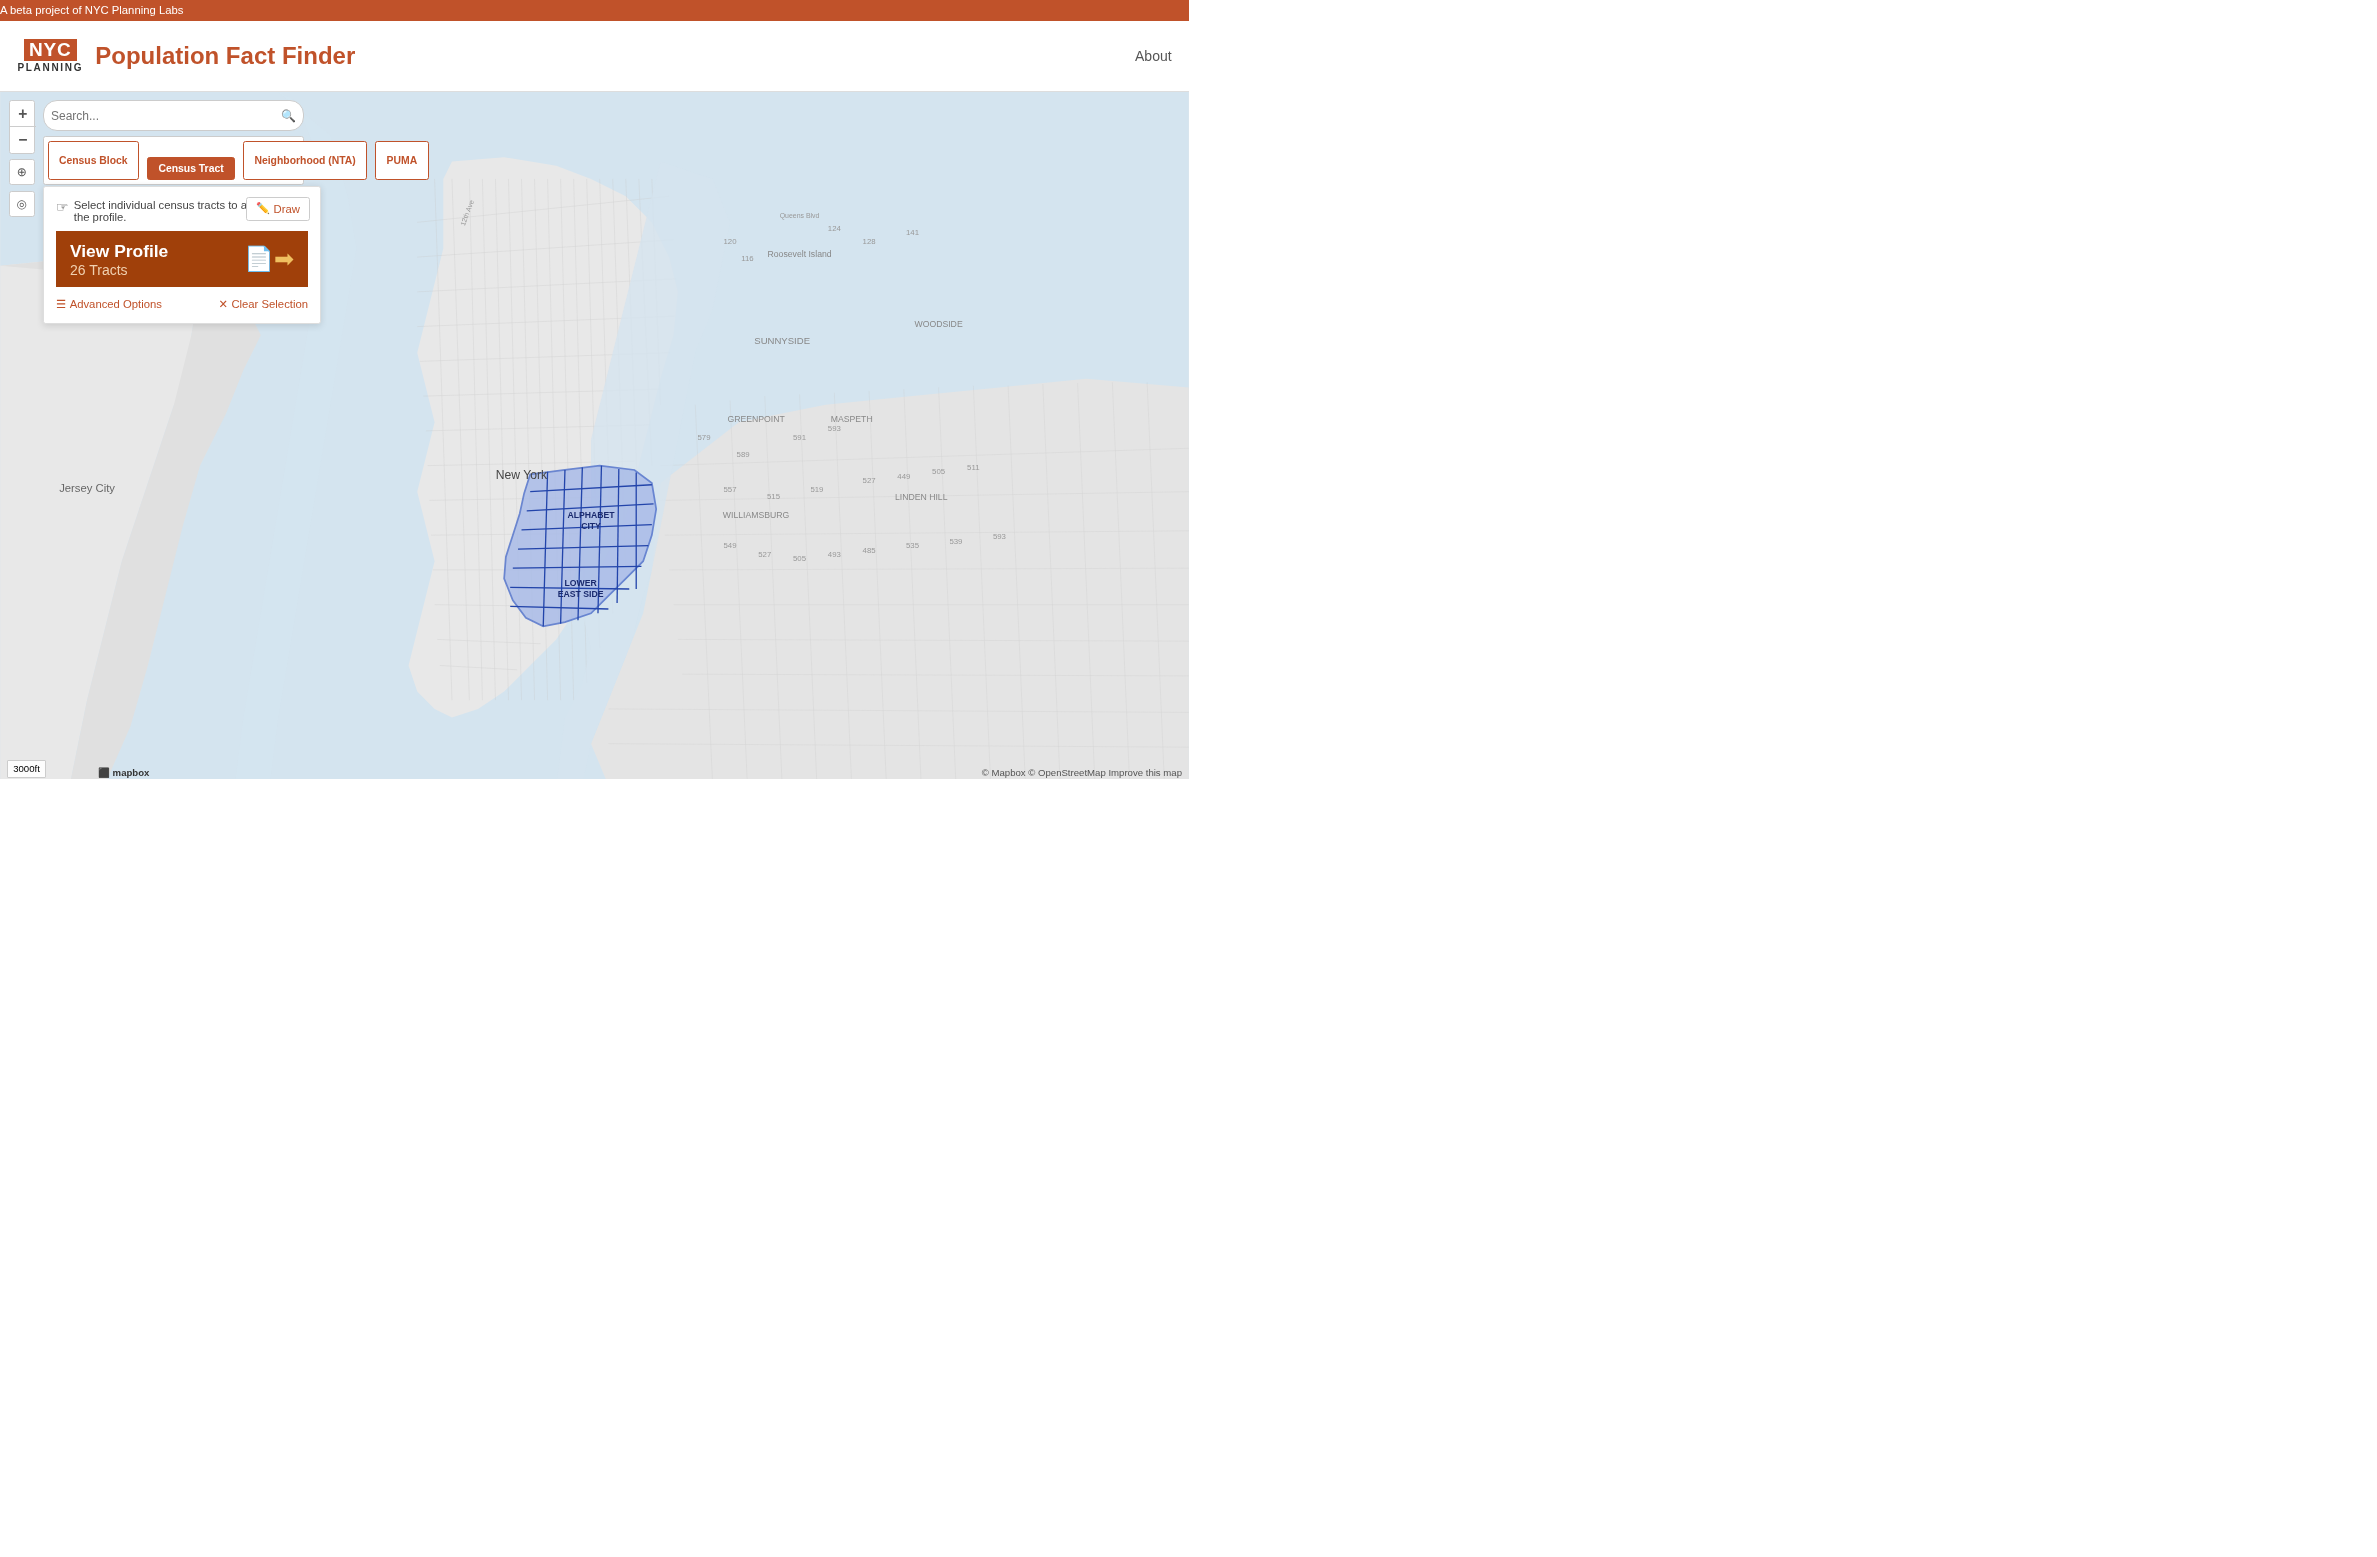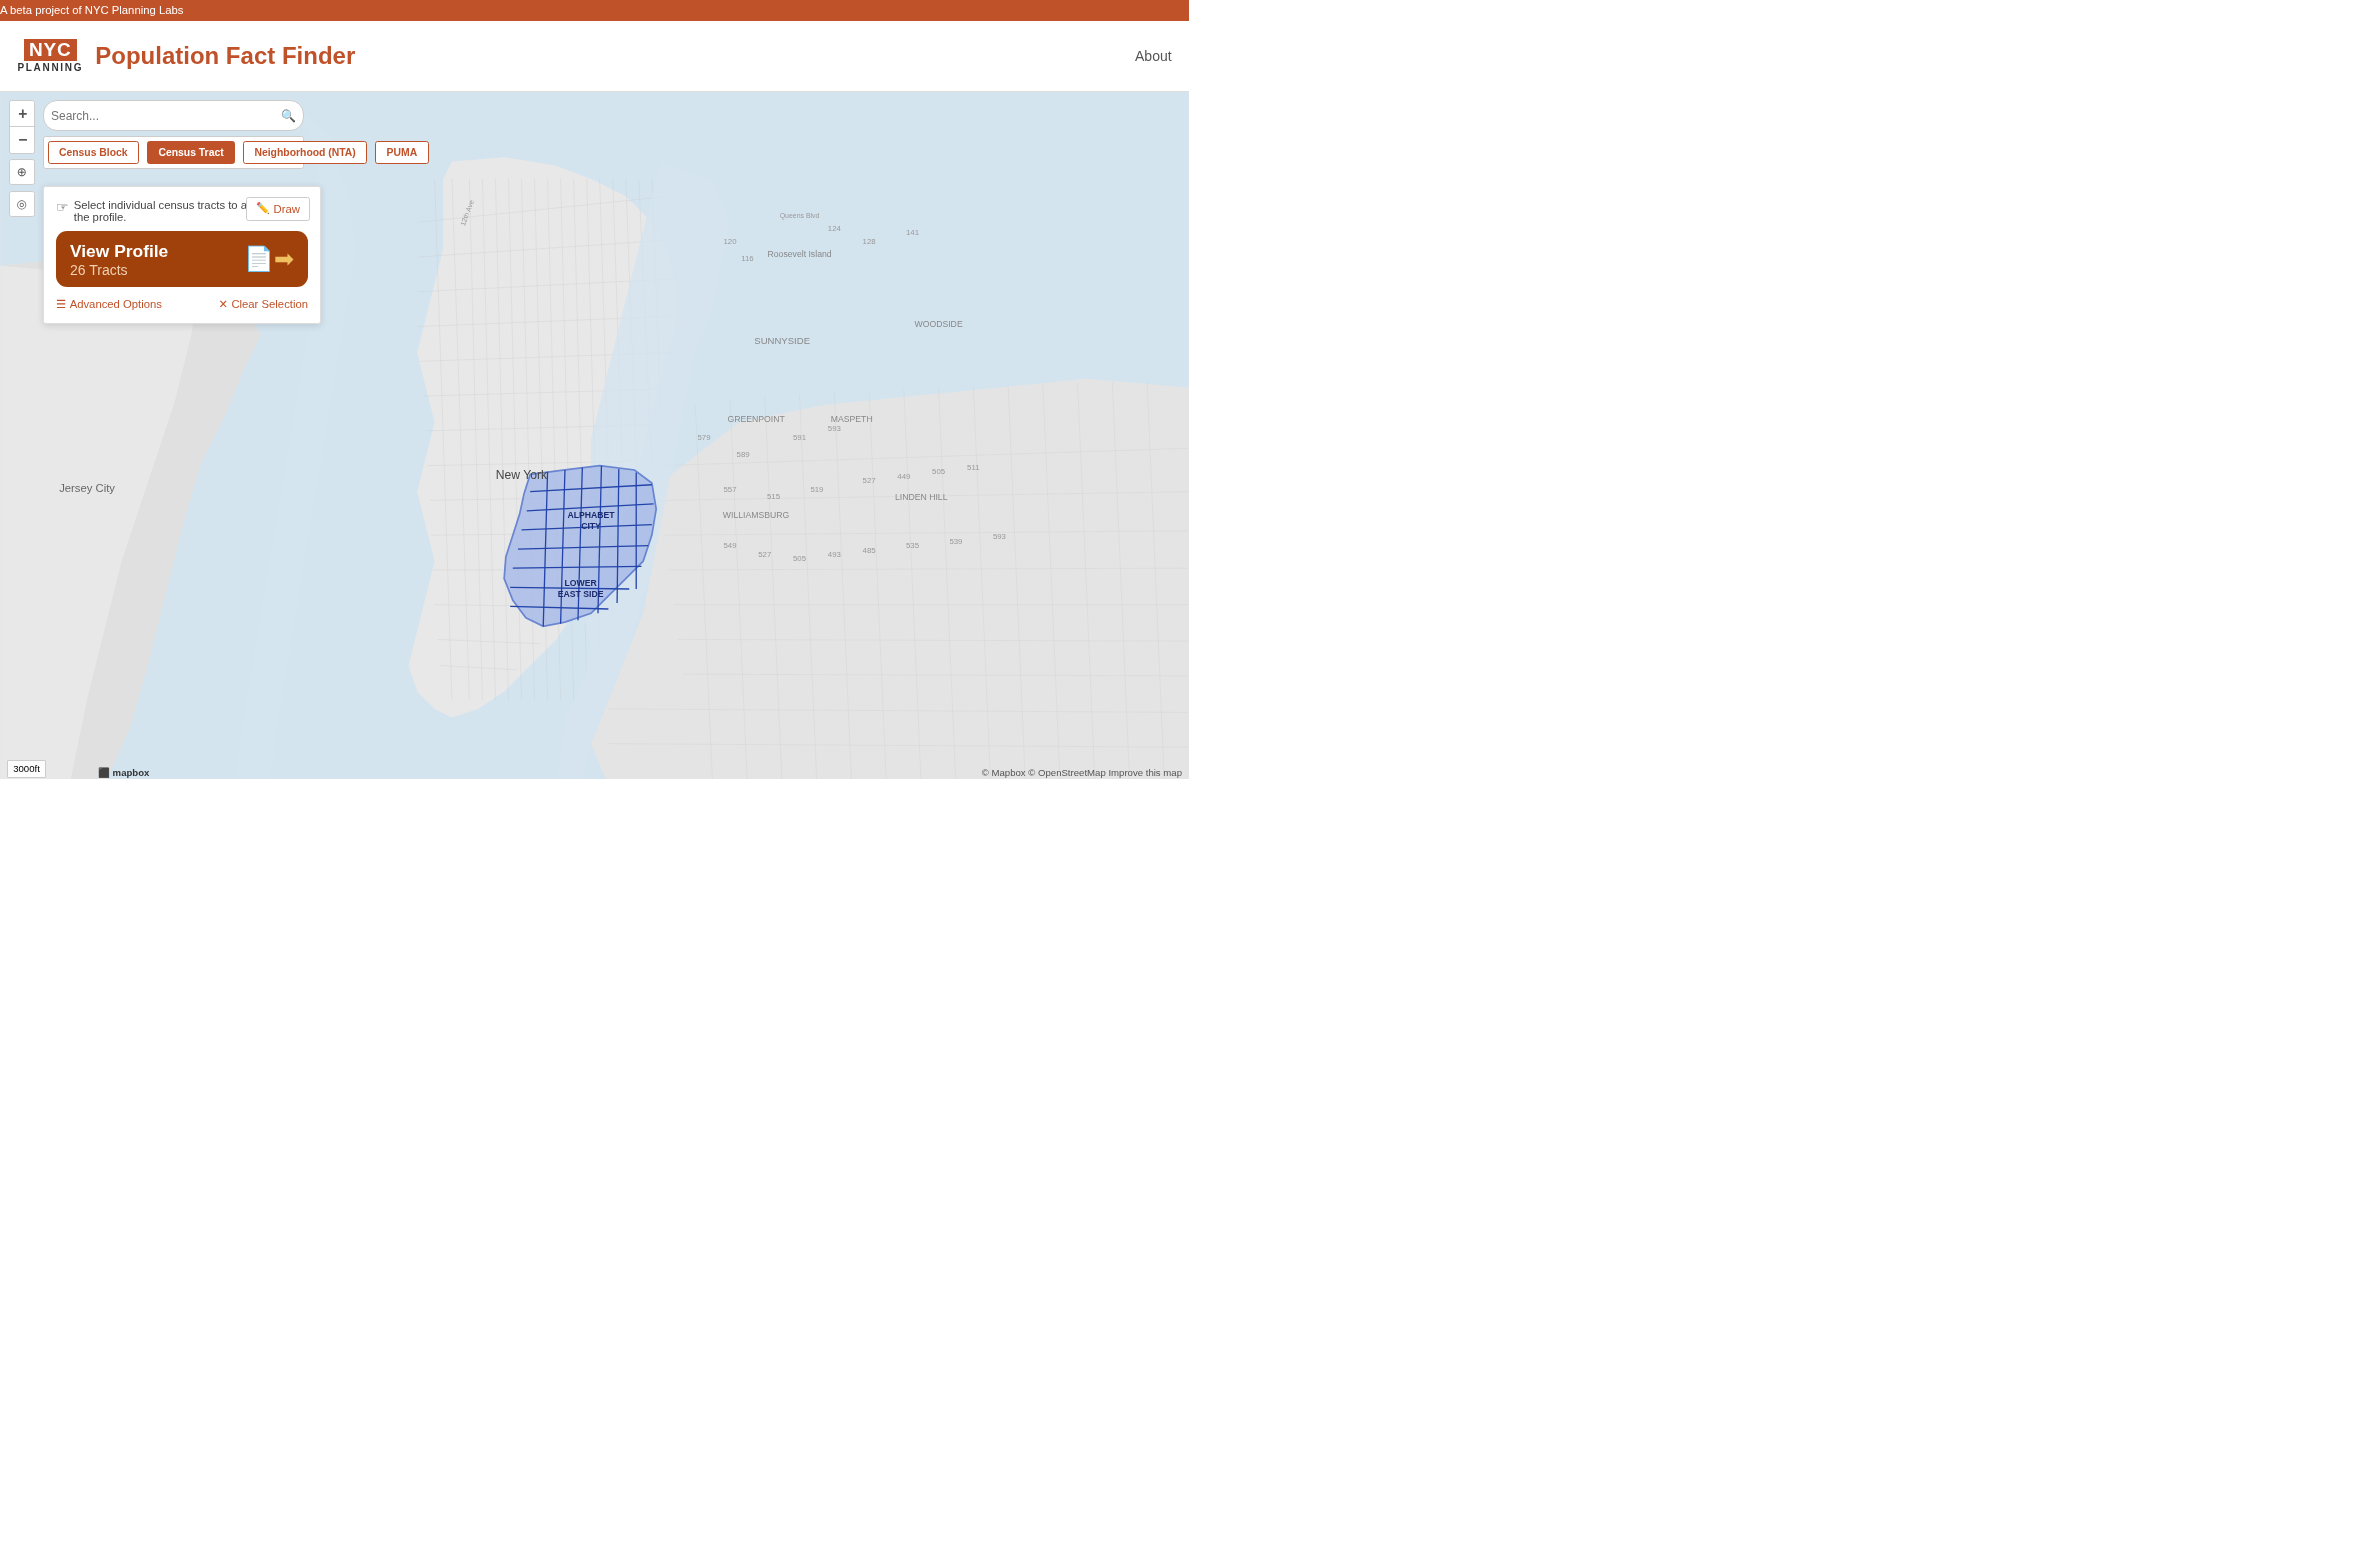--- a/index.html
+++ b/index.html
@@ -198,20 +198,21 @@
       font-size: 10.4px;
       font-weight: bold;
       color: #c0522a;
       border: 0.9px solid #c0522a;
       background: white;
       white-space: nowrap;
     }
     .geo-tab.active {
       background: #c0522a;
       color: white;
+      margin-top: 16px;
     }
 
     
     #selection-panel {
       position: absolute;
       top: 94px;
       left: 43px;
       z-index: 50;
       background: white;
       border: 0.9px solid #ddd;
@@ -246,21 +247,21 @@
       cursor: pointer;
       display: flex;
       align-items: center;
       gap: 3.5px;
     }
 
     #view-profile-btn {
       background: #a0400a;
       color: white;
       border: none;
-      border-radius: 11px;
+      border-radius: 0;
       width: 100%;
       height: 56px;
       cursor: pointer;
       display: flex;
       align-items: center;
       justify-content: space-between;
       padding: 9px 14px;
       margin-bottom: 10.4px;
     }
     #view-profile-text {

